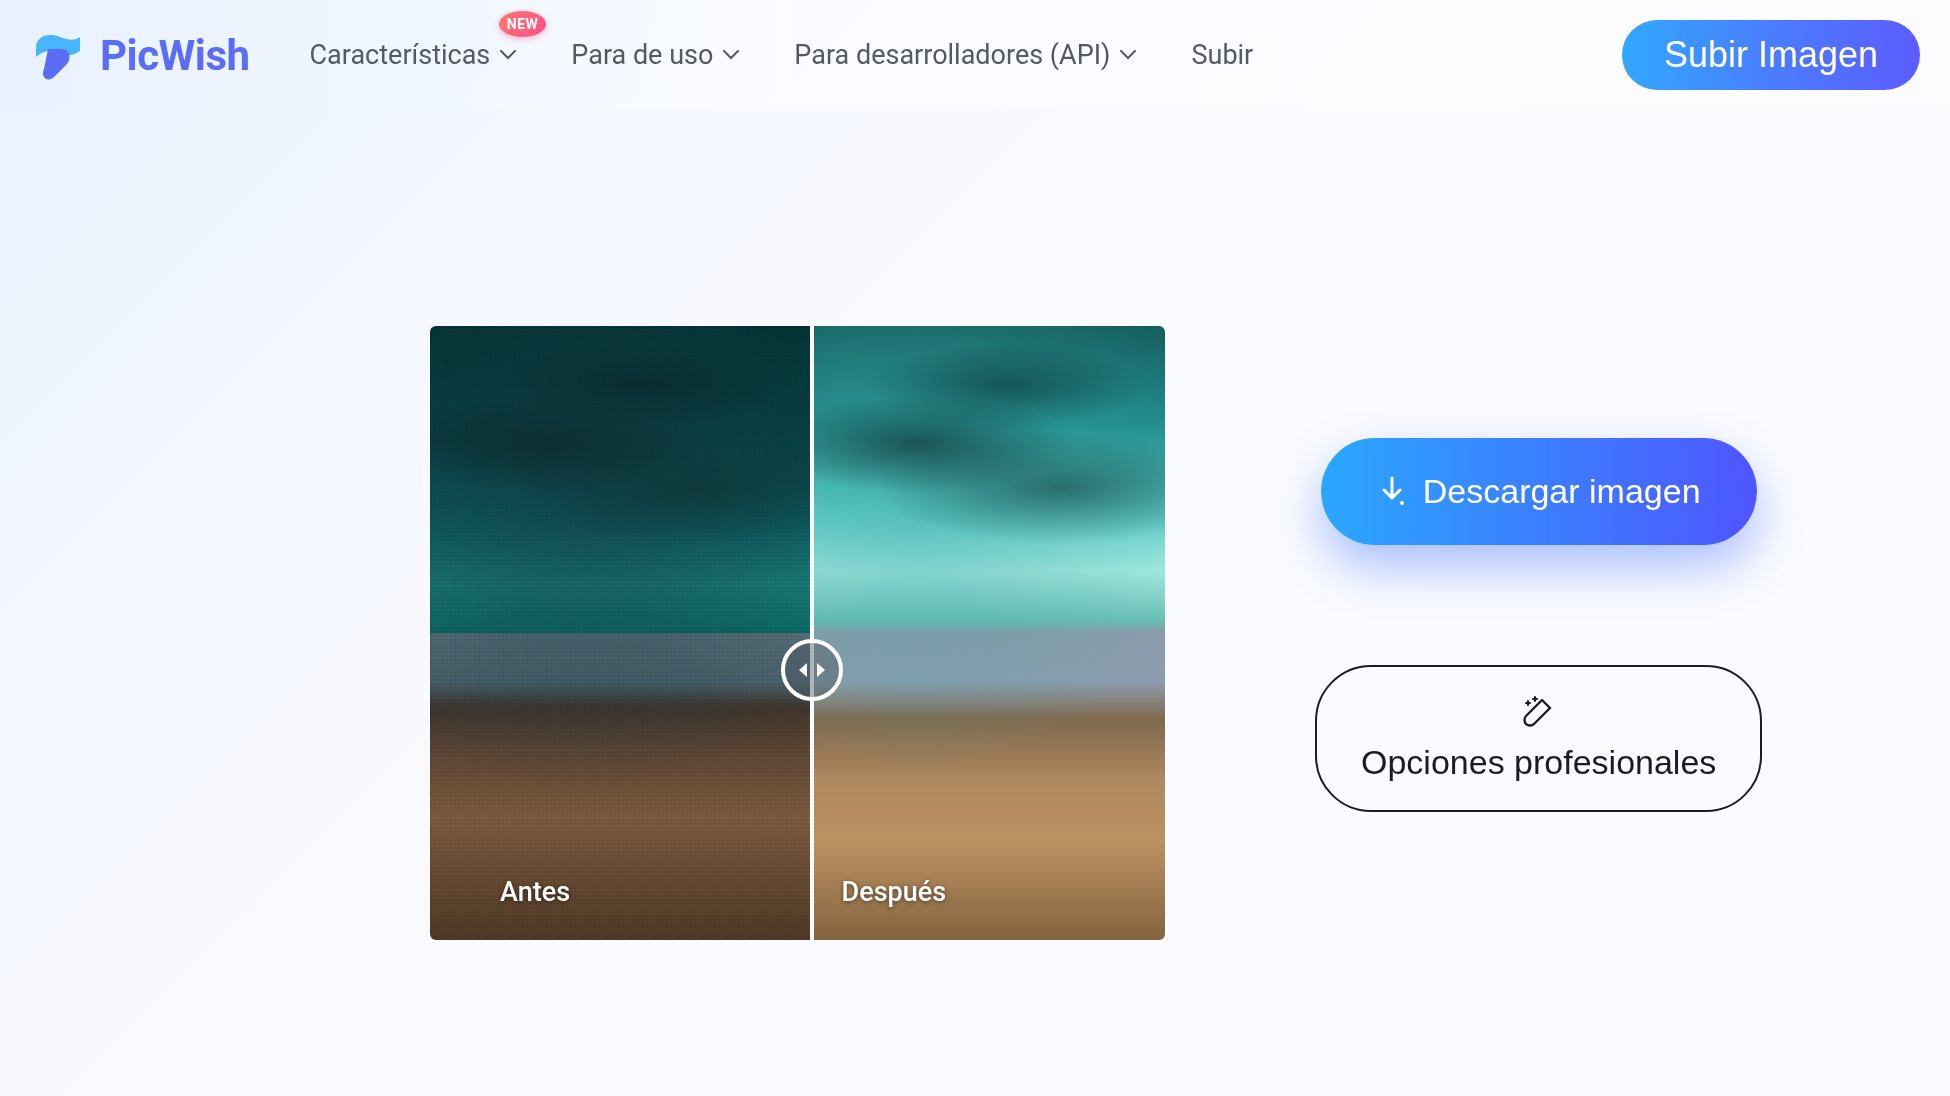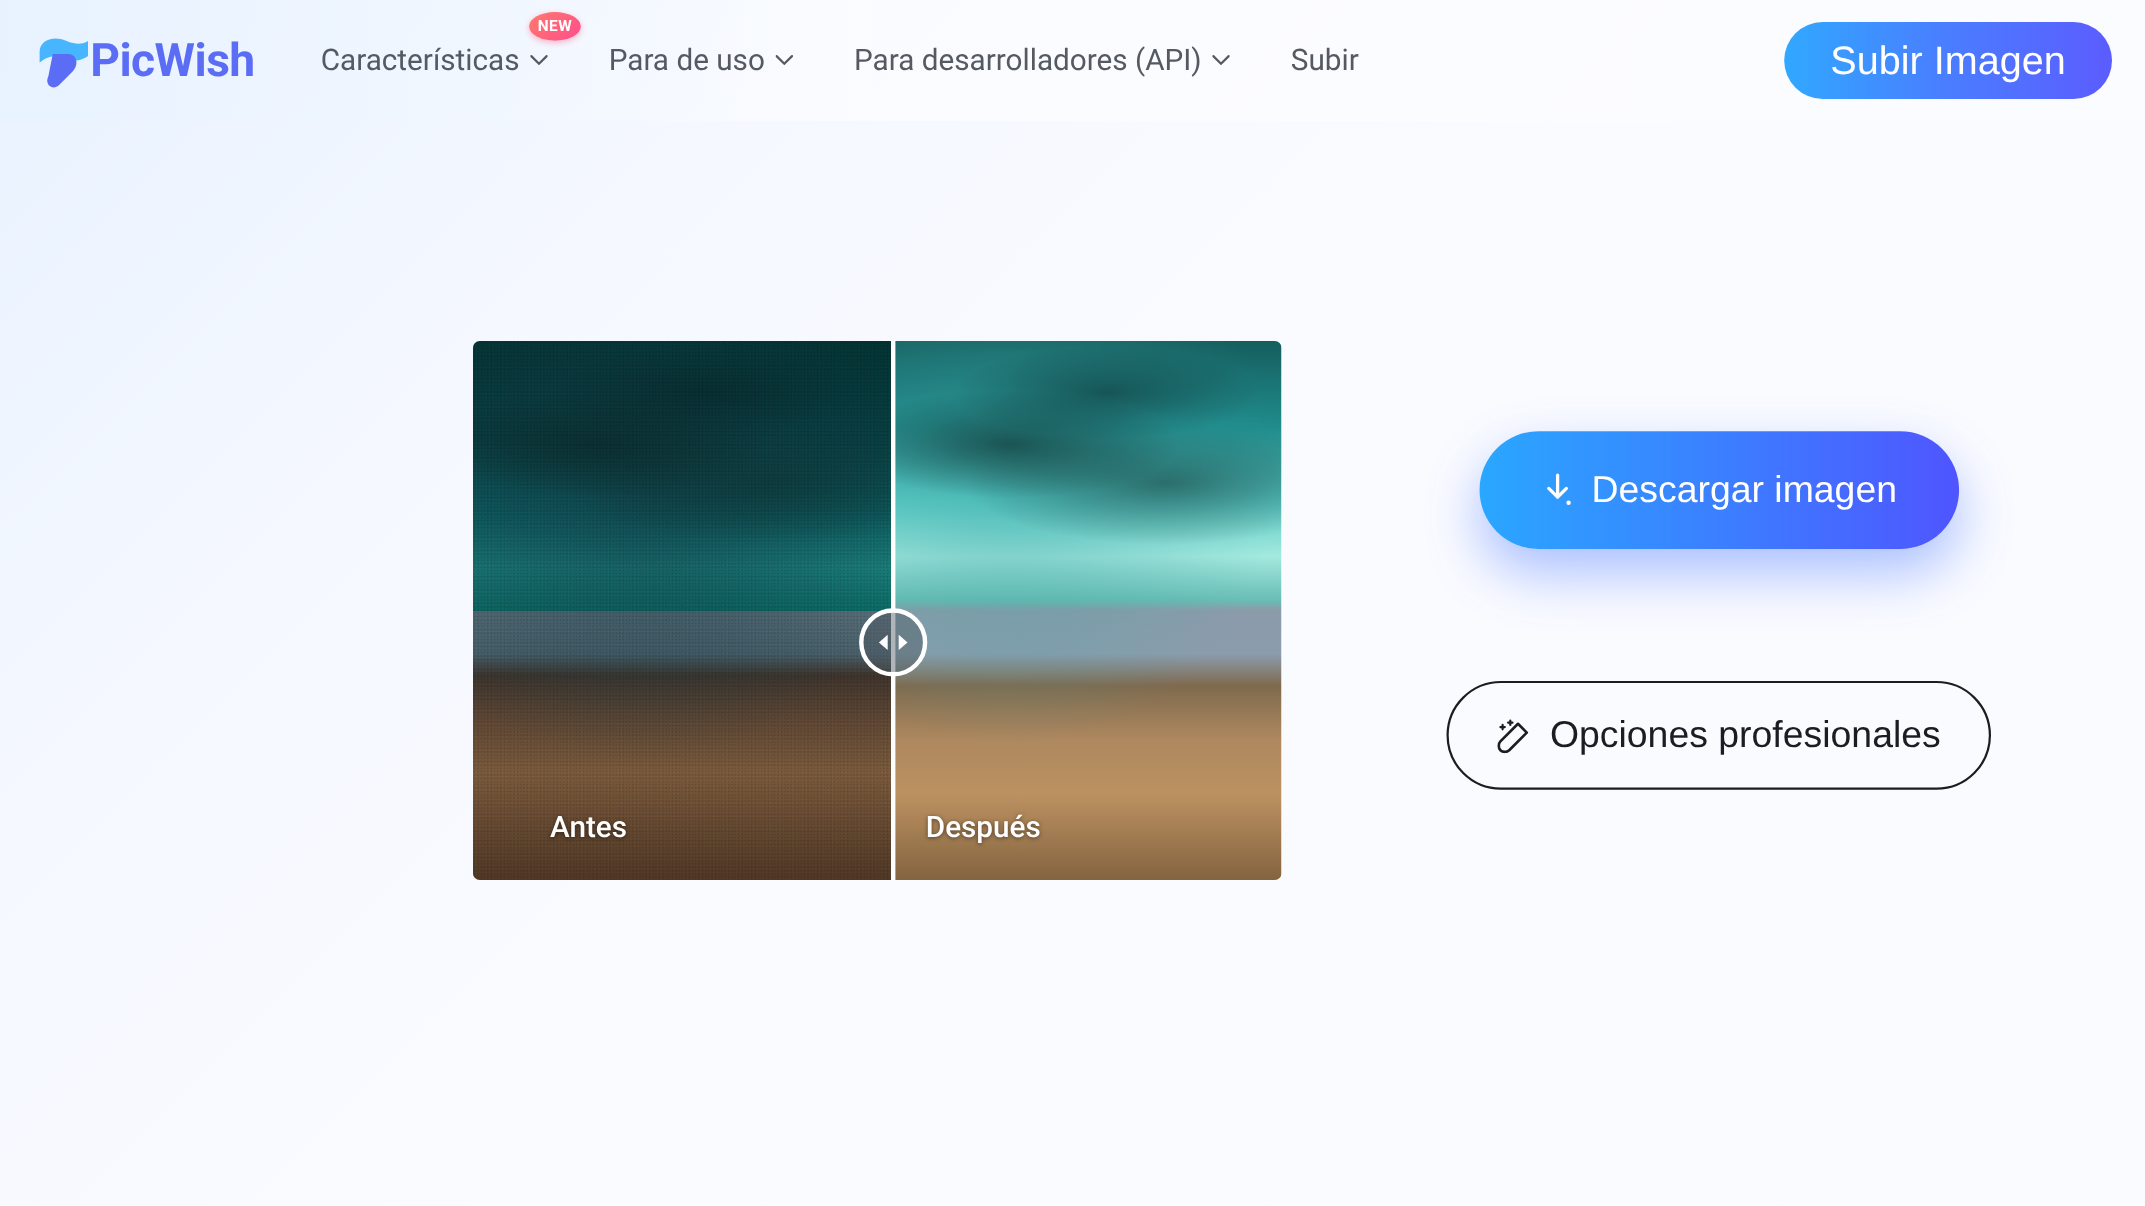--- a/index.html
+++ b/index.html
@@ -15,20 +15,21 @@
   .header {
     display: flex;
     align-items: center;
     height: 110px;
     padding: 0 30px;
     background: linear-gradient(90deg, rgba(232,242,255,0.9) 0%, rgba(255,255,255,0.5) 40%, rgba(255,255,255,0.3) 100%);
   }
   .logo-wrap {
     display: flex;
     align-items: center;
+    gap: 18px;
     margin-right: 60px;
   }
   .logo-mark {
     width: 52px;
     height: 52px;
     position: relative;
   }
   .brand-name {
     font-size: 42px;
     font-weight: 700;
@@ -85,23 +86,24 @@
     display: flex;
     align-items: center;
     padding: 200px 80px 0 430px;
     gap: 150px;
   }
 
   
   .compare {
     position: relative;
     width: 735px;
-    height: 490px;
+    height: 614px;
     border-radius: 6px;
     overflow: hidden;
+    margin-top: 16px;
   }
   .img-before, .img-after {
     position: absolute;
     top: 0;
     height: 100%;
   }
   .img-before {
     left: 0;
     width: 52%;
     background:
@@ -204,20 +206,21 @@
     align-items: center;
     gap: 16px;
     background: transparent;
     color: #1a1d23;
     font-size: 34px;
     font-weight: 400;
     padding: 28px 44px;
     border: 2px solid #1a1d23;
     border-radius: 56px;
     cursor: pointer;
+    flex-direction: column;
   }
   .pro-btn svg { display:block; }
 </style>
 </head>
 <body>
 
 <header class="header">
   <div class="logo-wrap">
     <span class="logo-mark">
       <svg width="52" height="52" viewBox="0 0 52 52">

